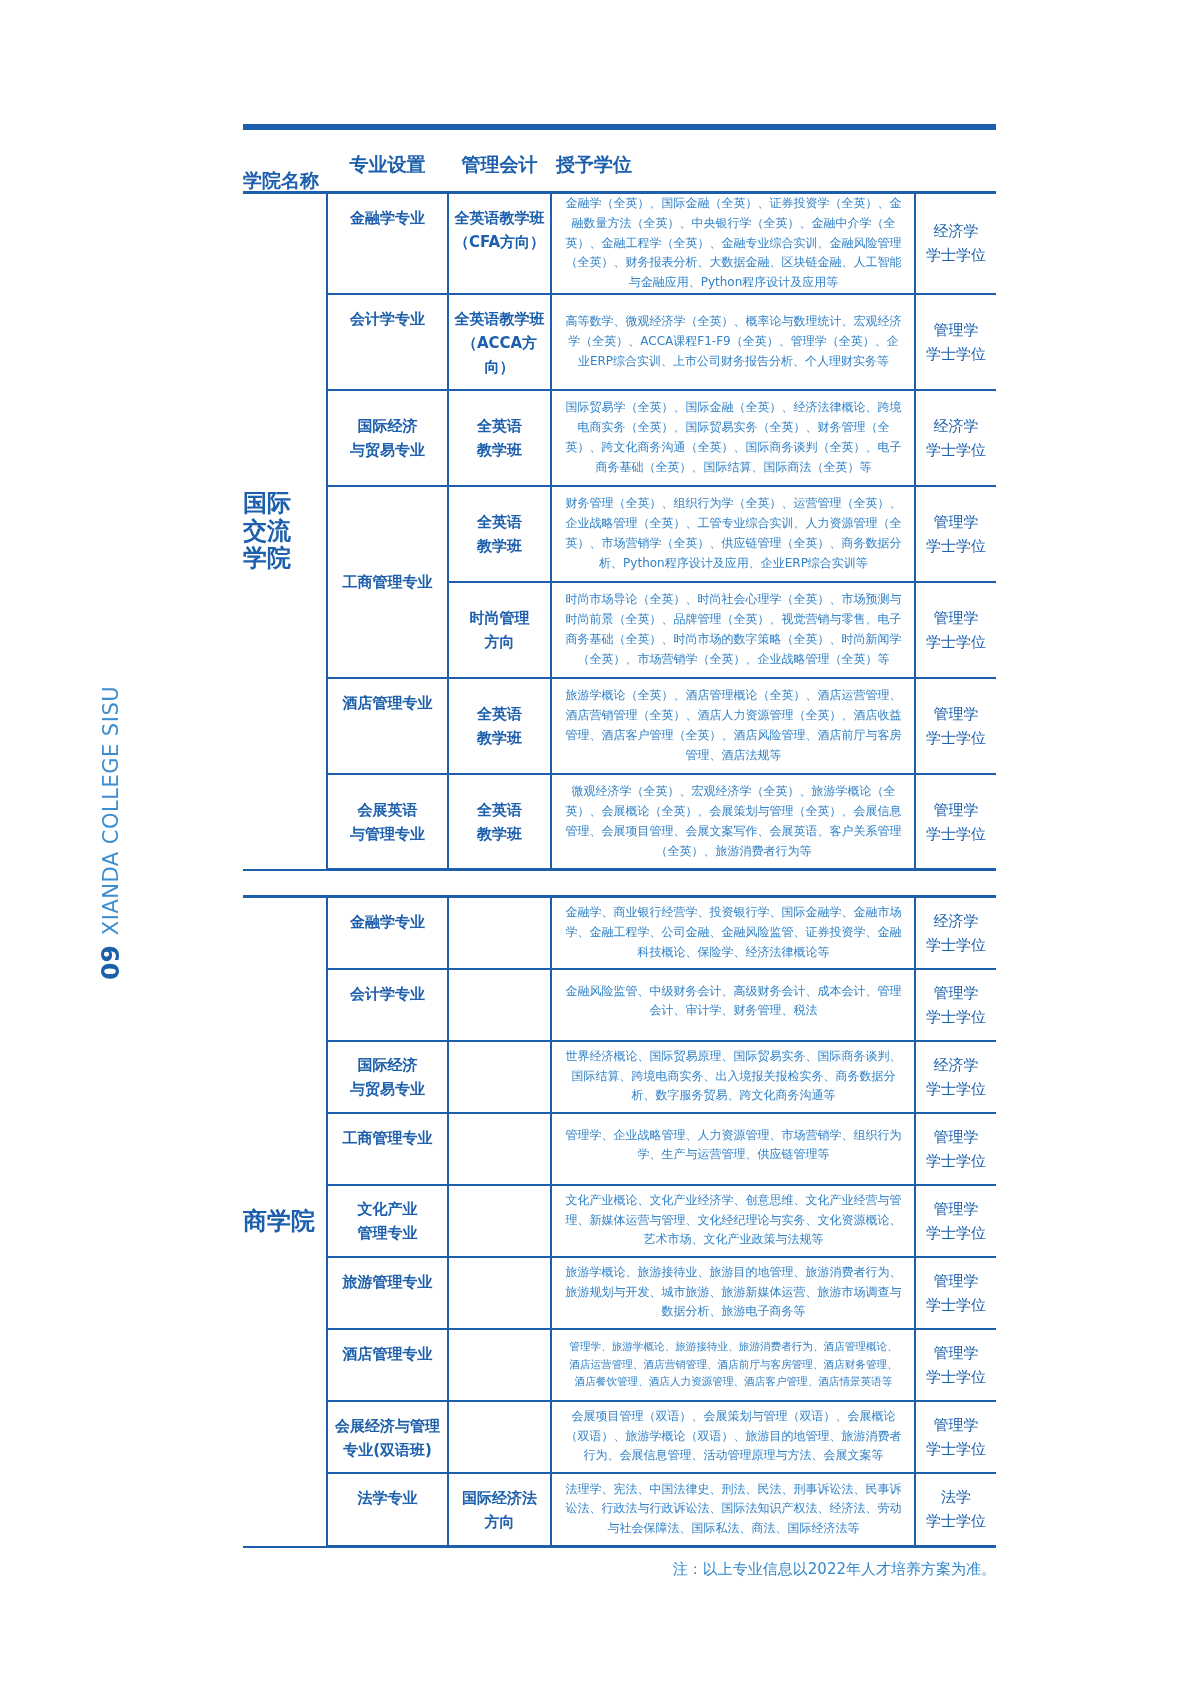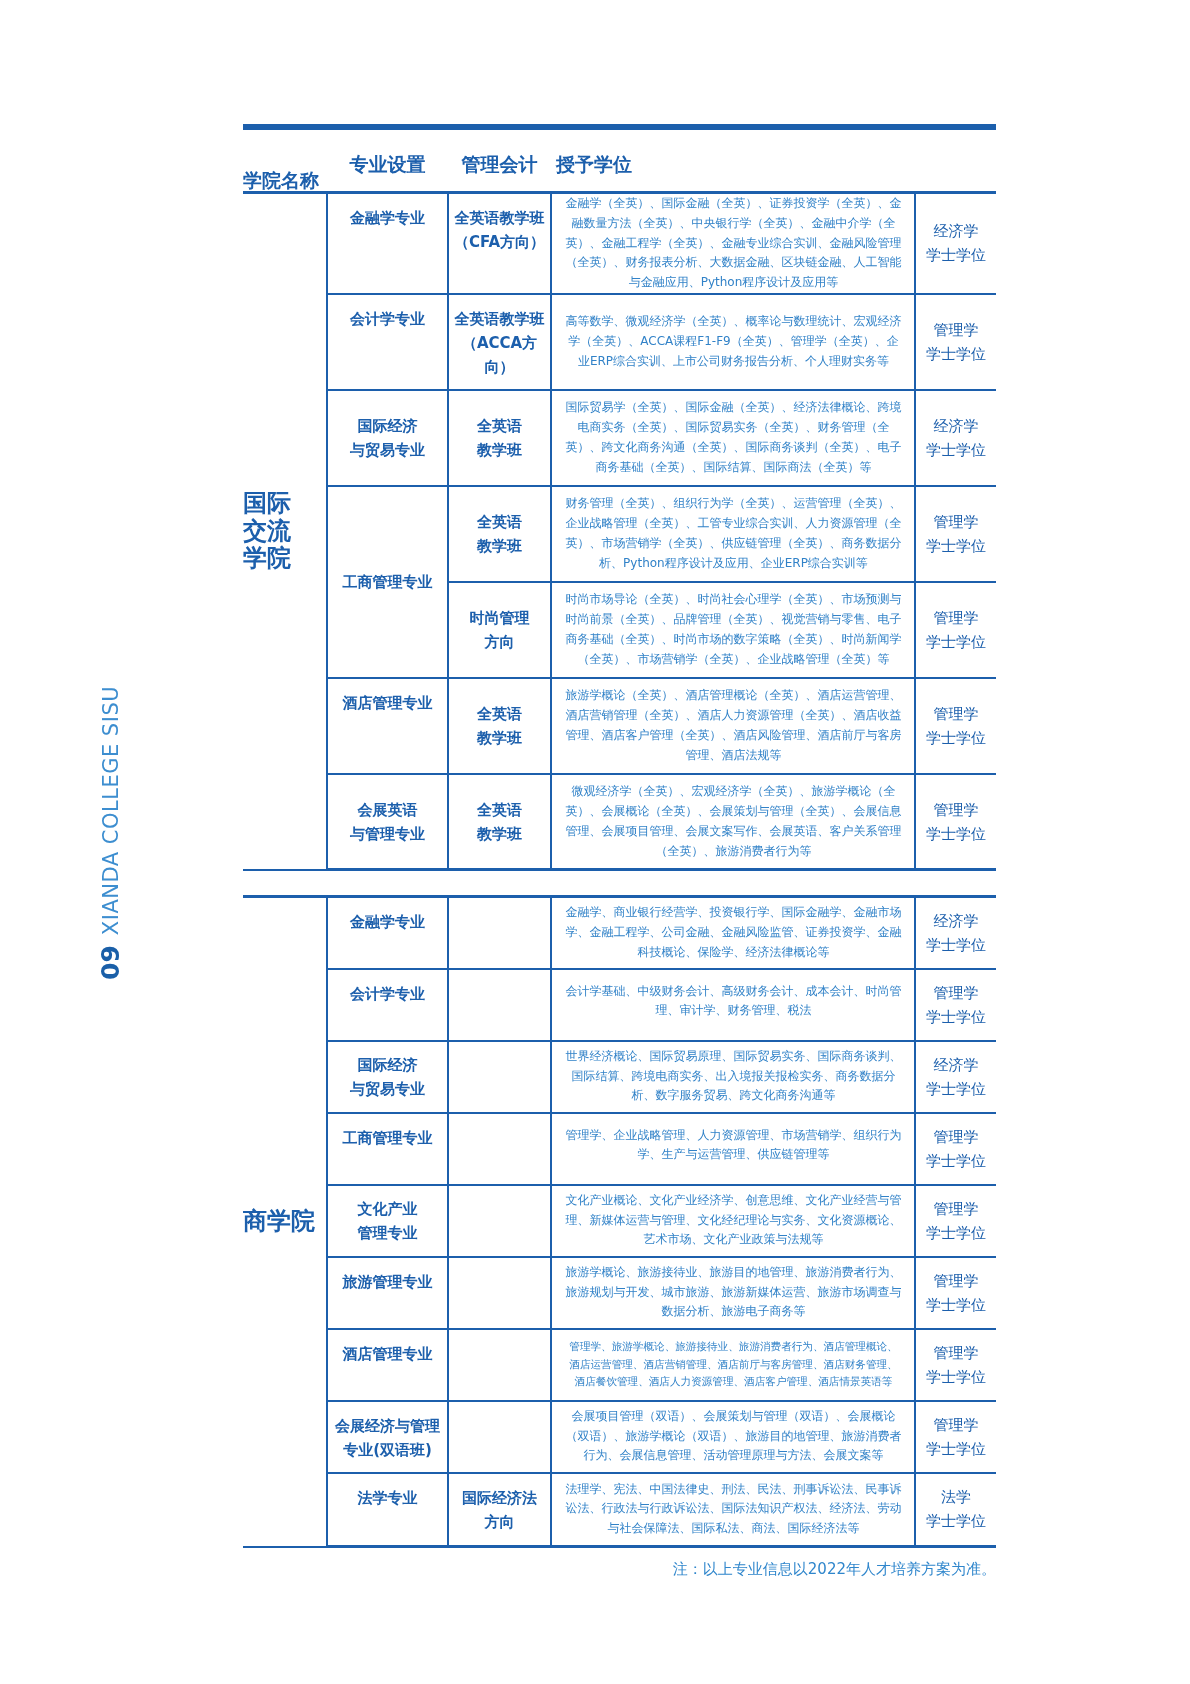--- a/index.html
+++ b/index.html
@@ -178,21 +178,21 @@
     <td class="c3 direction"></td>
     <td class="c4 courses">金融学、商业银行经营学、投资银行学、国际金融学、金融市场学、金融工程学、公司金融、金融风险监管、证券投资学、金融科技概论、保险学、经济法律概论等</td>
     <td class="c5 degree">
           <div>经济学</div>
           <div>学士学位</div>
         </td>
   </tr>
   <tr style="height:72px">
     <td class="c2 top-align major">会计学专业</td>
     <td class="c3 direction"></td>
-    <td class="c4 courses top-align">会计学基础、中级财务会计、高级财务会计、成本会计、时尚管理、审计学、财务管理、税法</td>
+    <td class="c4 courses top-align">金融风险监管、中级财务会计、高级财务会计、成本会计、管理会计、审计学、财务管理、税法</td>
     <td class="c5 degree">
           <div>管理学</div>
           <div>学士学位</div>
         </td>
   </tr>
   <tr style="height:72px">
     <td class="c2 major">
           <div>国际经济</div>
           <div>与贸易专业</div>
         </td>

